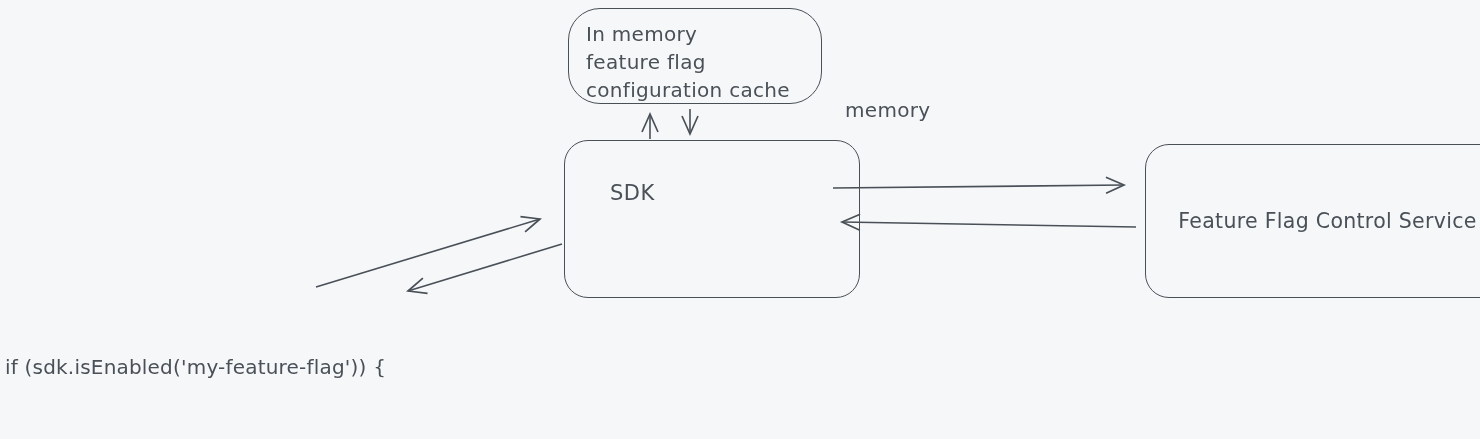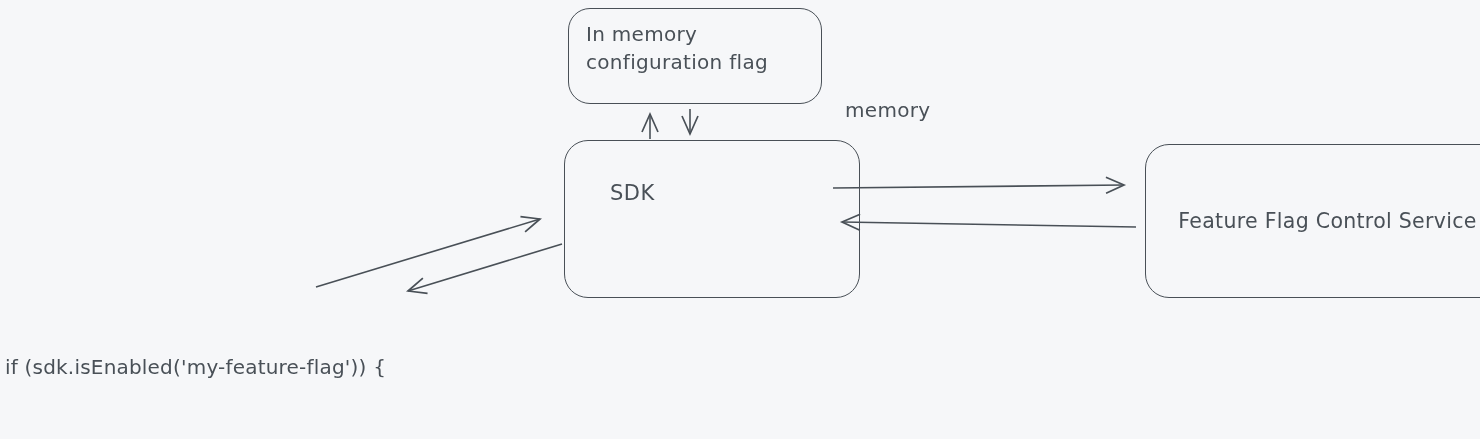--- a/index.html
+++ b/index.html
@@ -27,21 +27,21 @@
     position: absolute;
     border: 1.6px solid #495057;
     background: transparent;
     box-sizing: border-box;
   }
   .node-cache {
     left: 568px;
     top: 8px;
     width: 254px;
     height: 96px;
-    border-radius: 22px;
+    border-radius: 32px;
     padding: 11px 8px 0 17px;
     font-size: 20px;
     line-height: 28px;
     letter-spacing: 0.3px;
   }
   .node-sdk {
     left: 564px;
     top: 140px;
     width: 296px;
     height: 158px;
@@ -104,21 +104,22 @@
 
     <path d="M1136,227 L842,222" fill="none" stroke="#495057" stroke-width="1.6" marker-end="url(#arrowhead)"></path>
 
     <path d="M316,287 L540,219" fill="none" stroke="#495057" stroke-width="1.6" marker-end="url(#arrowhead)"></path>
 
     <path d="M562,244 L408,291" fill="none" stroke="#495057" stroke-width="1.6" marker-end="url(#arrowhead)"></path>
   </svg>
 
   <div class="node node-cache">
     <div>In memory</div>
-    <div>configuration flag</div>
+    <div>feature flag</div>
+    <div>configuration cache</div>
   </div>
 
   <div class="node node-sdk">
     <span class="node-label">SDK</span>
   </div>
 
   <div class="node node-service">
     <span>Feature Flag Control Service</span>
   </div>
 

